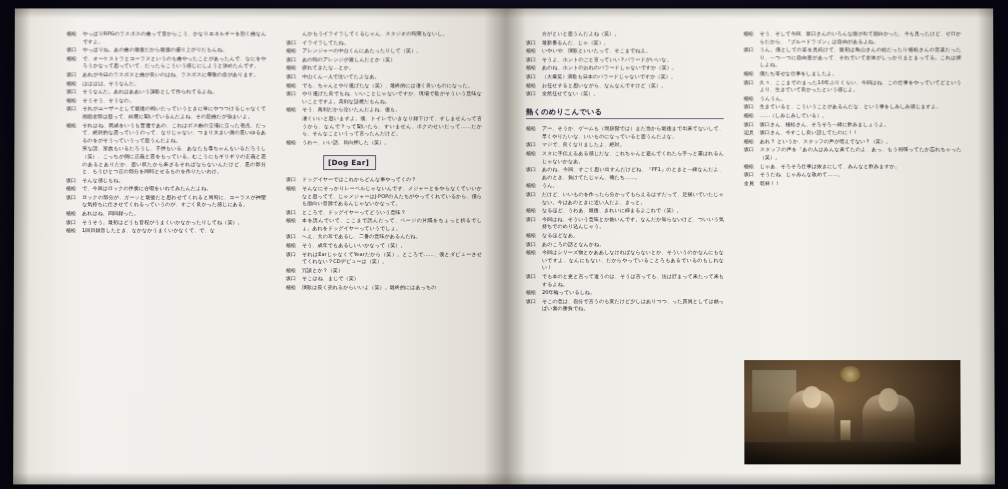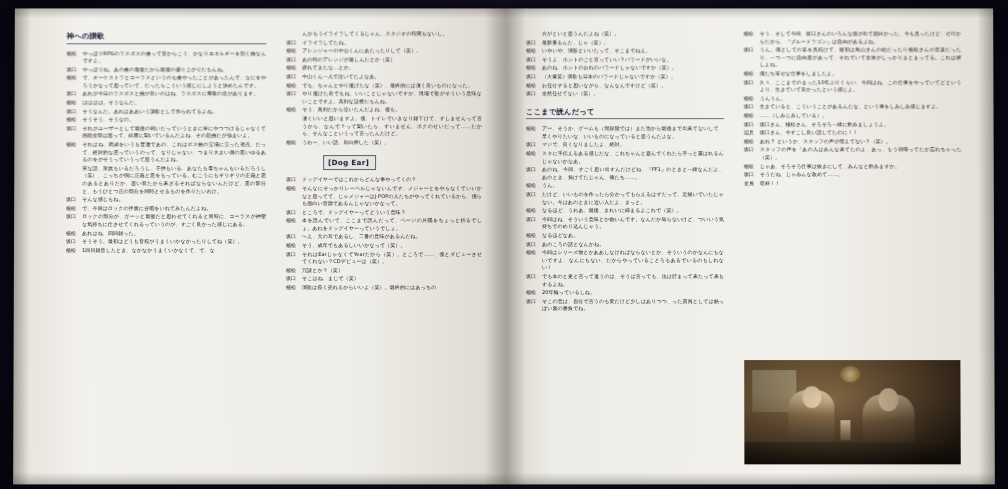--- a/index.html
+++ b/index.html
@@ -135,21 +135,20 @@
 <body>
 
 <div id="stage">
   <div class="bg"></div>
 
   <div class="booklet">
 
     <div class="page left">
 
       <div class="col c1">
-        <div class="section-title">神への讃歌</div>
 
         <div class="qa">
           <div class="spk">植松</div>
           <div class="txt">やっぱりRPGのラスボスの曲って音からこう、かなりエネルギーを割く曲なんですよ。</div>
         </div>
         <div class="qa">
           <div class="spk">坂口</div>
           <div class="txt">やっぱりね。あの曲の最後だから最後の盛り上がりだもんね。</div>
         </div>
         <div class="qa">
@@ -334,21 +333,21 @@
         </div>
         <div class="qa">
           <div class="spk">植松</div>
           <div class="txt">お任せすると思いながら、なんなんですけど（笑）。</div>
         </div>
         <div class="qa">
           <div class="spk">坂口</div>
           <div class="txt">全然任せてない（笑）。</div>
         </div>
 
-        <div class="section-title mid">ここまで読んだって</div>
+        <div class="section-title mid">熱くのめりこんでいる</div>
 
         <div class="qa">
           <div class="spk">植松</div>
           <div class="txt">アー、そうか、ゲームも（現段階では）まだ当から最後まで出来てないして、早くやりたいな、いいものになっていると思うんだよな。</div>
         </div>
         <div class="qa">
           <div class="spk">坂口</div>
           <div class="txt">マジで、良くなりましたよ、絶対。</div>
         </div>
         <div class="qa">

